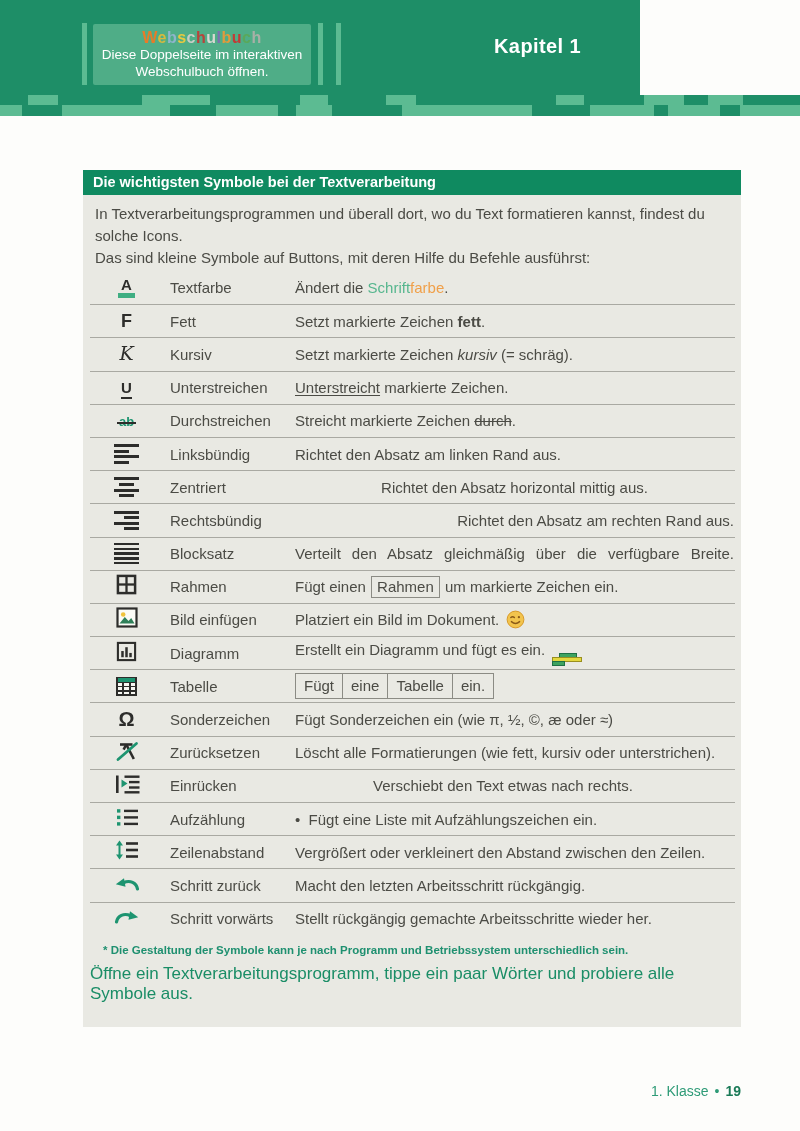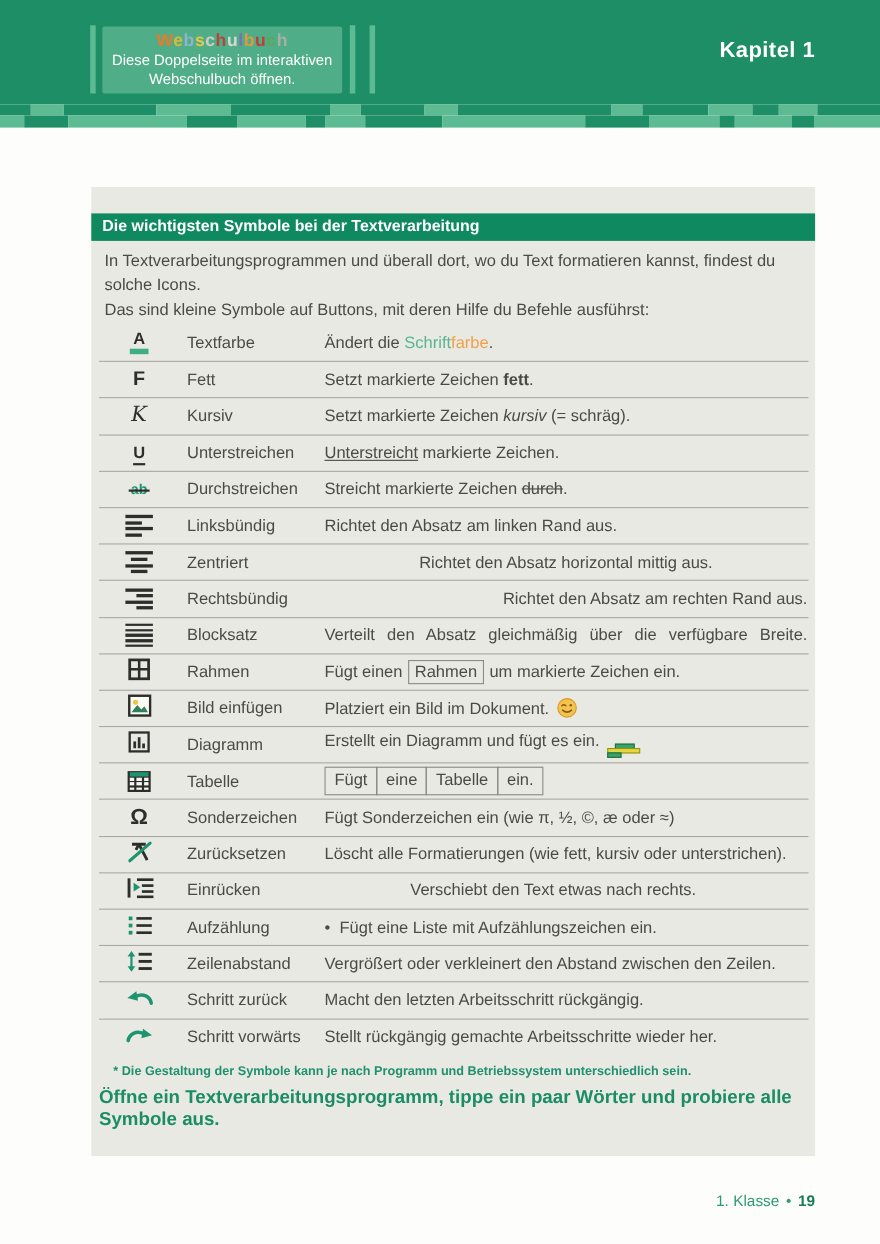--- a/index.html
+++ b/index.html
@@ -7,37 +7,37 @@
     --title-bar:#0f8a60; --panel-bg:#e9e9e3; --text-dark:#4b4b45;
     --heading-green:#23926d; --footnote-green:#1f9070; --task-green:#1a8d66;
     --icon-dark:#2d2d2b; --icon-green:#1d9470; --orange:#f0a04a;
     --schrift-green:#56b68e; --sep:#a9a9a2; --footer-green:#2e9b77; --page-num:#1a7a57;
   }
   *{margin:0;padding:0;box-sizing:border-box;}
   html,body{width:800px;height:1131px;}
   body{position:relative;overflow:hidden;background:#fdfdfb;
        font-family:"Liberation Sans","DejaVu Sans",sans-serif;}
 
-  .page-header{position:absolute;left:0;top:0;width:800px;height:95px;background:var(--header-green);padding-left:38px;}
+  .page-header{position:absolute;left:0;top:0;width:640px;height:95px;background:var(--header-green);padding-left:38px;}
   .vbar{position:absolute;top:23px;width:5px;height:62px;background:var(--block-light);}
   .vbar-l{left:82px;} .vbar-r1{left:318px;} .vbar-r2{left:336px;}
   .logo-btn{position:absolute;left:93px;top:24px;width:218px;height:61px;background:var(--logo-box);
             border-radius:2px;display:flex;flex-direction:column;align-items:center;justify-content:center;gap:1px;cursor:pointer;}
   .logo-word{font-size:16px;font-weight:800;letter-spacing:.5px;line-height:17px;}
   .logo-sub{color:#fff;font-size:13.5px;line-height:16.5px;text-align:center;}
   .chapter{position:absolute;top:35px;right:59px;color:#fff;font-size:20px;font-weight:700;letter-spacing:.4px;}
 
   .strip{position:absolute;left:0;width:800px;display:flex;}
   .strip1{top:95px;height:10px;} .strip2{top:105px;height:11px;}
   .seg{flex:none;height:100%;}
   .seg.d{background:var(--header-green);} .seg.l{background:var(--block-light);}
 
   .panel{position:absolute;left:83px;top:170px;width:658px;background:var(--panel-bg);padding-bottom:9px;}
   .panel-title{height:25px;line-height:25px;background:var(--title-bar);color:#fff;
-               font-size:14.5px;font-weight:700;padding-left:10px;margin-top:24px;}
+               font-size:14.5px;font-weight:700;padding-left:10px;}
   .intro{margin:8px 12px 0;color:var(--text-dark);font-size:15px;line-height:22px;}
   .cols{display:flex;margin:10px 7px 0;height:20px;color:var(--heading-green);font-size:15px;font-weight:500;}
   .col-symbol{width:73px;text-align:center;}
   .col-symbol sup{font-size:9px;}
   .col-meaning{width:132px;padding-left:7px;}
   .col-desc{flex:1;}
 
   .rows{margin:2px 6px 0 7px;}
   .row{display:flex;align-items:center;height:33.2px;}
   .row + .row{border-top:1px solid var(--sep);}
@@ -50,21 +50,21 @@
 
   .s-green{color:var(--schrift-green);} .s-orange{color:var(--orange);}
   .s-bold{font-weight:700;} .s-italic{font-style:italic;}
   .s-underline{text-decoration:underline;text-underline-offset:2px;}
   .s-strike{text-decoration:line-through;}
   .s-boxed{border:1px solid #8b8b84;padding:1px 5px 2px;margin:0 1px;}
   .cell{display:inline-block;border:1px solid #8b8b84;padding:3px 8px 4px;margin-left:-1px;}
   .cell:first-child{margin-left:0;}
 
   .footnote{margin:9px 20px 0;color:var(--footnote-green);font-size:11.5px;font-weight:600;}
-  .task{margin:8px 7px 14px;color:var(--task-green);font-size:17px;font-weight:700;}
+  .task{margin:8px 7px 14px;color:var(--task-green);font-size:17px;font-weight:400;}
 
   .page-footer{position:absolute;top:1083px;right:59px;font-size:14px;color:var(--footer-green);}
   .page-footer .dot{margin:0 6px;}
   .page-footer .pnum{font-weight:700;color:var(--page-num);}
 
   
   .ic-wrap{display:flex;flex-direction:column;align-items:center;line-height:1;}
   .ic-A{font-size:15px;font-weight:800;color:var(--icon-dark);}
   .ic-Abar{width:17px;height:5px;background:#3fae82;margin-top:1px;}
   .ic-F{font-size:18px;font-weight:800;color:var(--icon-dark);line-height:1;}

